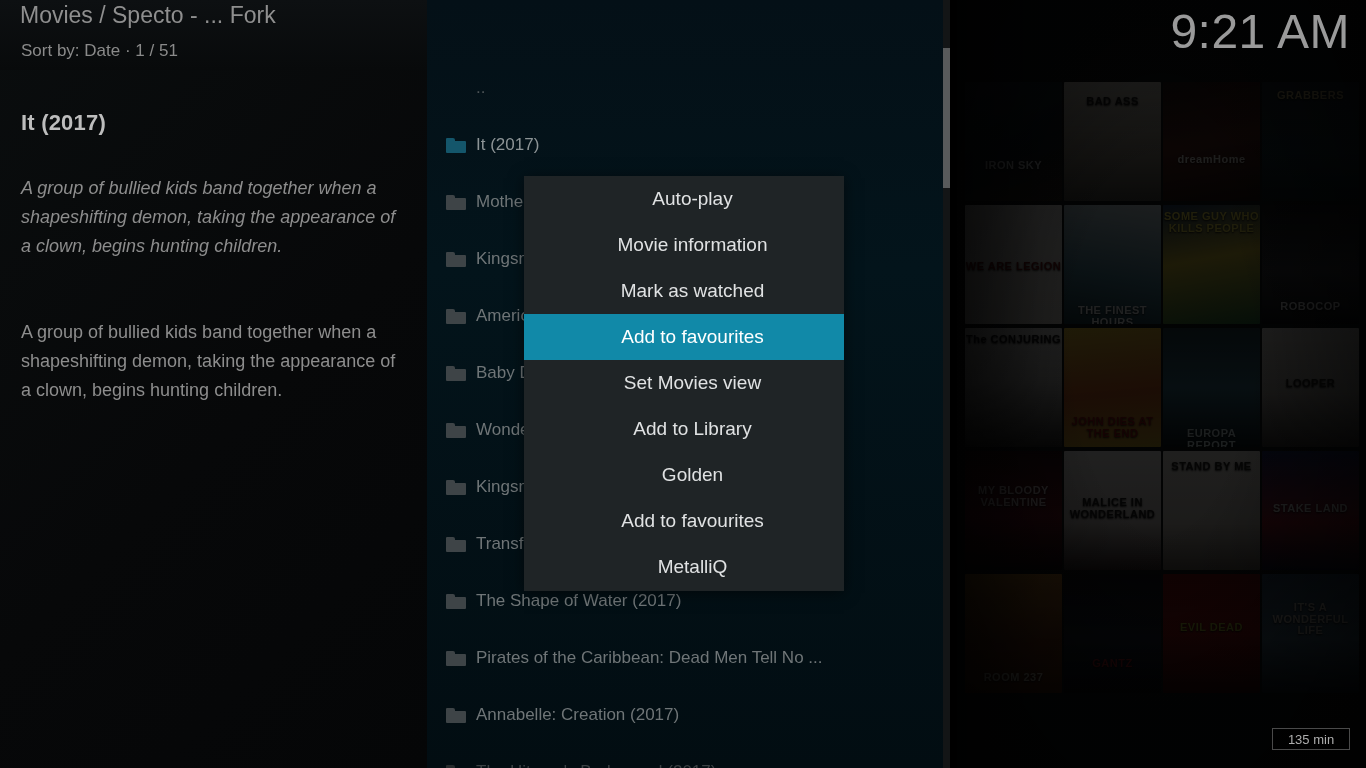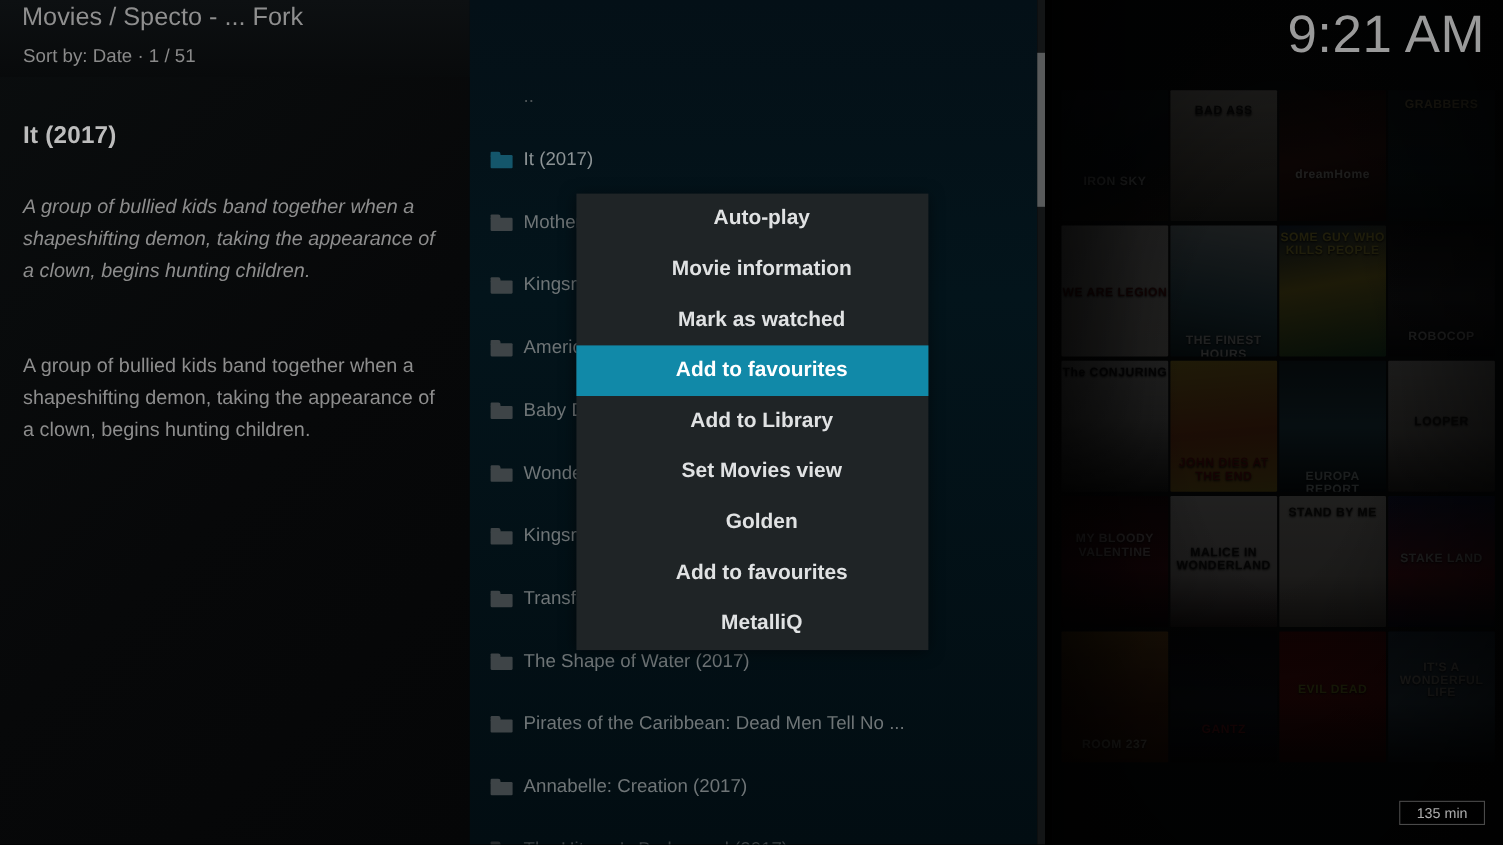--- a/index.html
+++ b/index.html
@@ -213,21 +213,21 @@
     background: #1f2426;
     z-index: 60;
     box-shadow: 0 2px 14px rgba(0,0,0,0.55);
   }
   .menu-item {
     position: relative;
     width: 320px; height: 46px;
     display: flex; align-items: center; justify-content: center;
     font-size: 19px;
     color: #e0e2e3;
-    font-weight: 700;
+    font-weight: 400;
     white-space: nowrap;
     padding-left: 17px;
   }
   .menu-item.highlighted {
     background: #1189a8;
     color: #ffffff;
   }
 </style>
 </head>
 <body>
@@ -369,20 +369,20 @@
     </div>
   <div id="list-scrollbar">
     <div id="list-scroll-thumb"></div>
   </div>
 
   <div id="context-menu" style="background: rgb(31, 36, 38);">
       <div class="menu-item">Auto-play</div>
       <div class="menu-item">Movie information</div>
       <div class="menu-item">Mark as watched</div>
       <div class="menu-item highlighted" style="background: rgb(17, 137, 168);">Add to favourites</div>
+      <div class="menu-item">Set Movies view</div>
       <div class="menu-item">Add to Library</div>
-      <div class="menu-item">Set Movies view</div>
       <div class="menu-item">Golden</div>
       <div class="menu-item">Add to favourites</div>
       <div class="menu-item">MetalliQ</div>
     </div>
 
 </div>
 
 </body></html>

